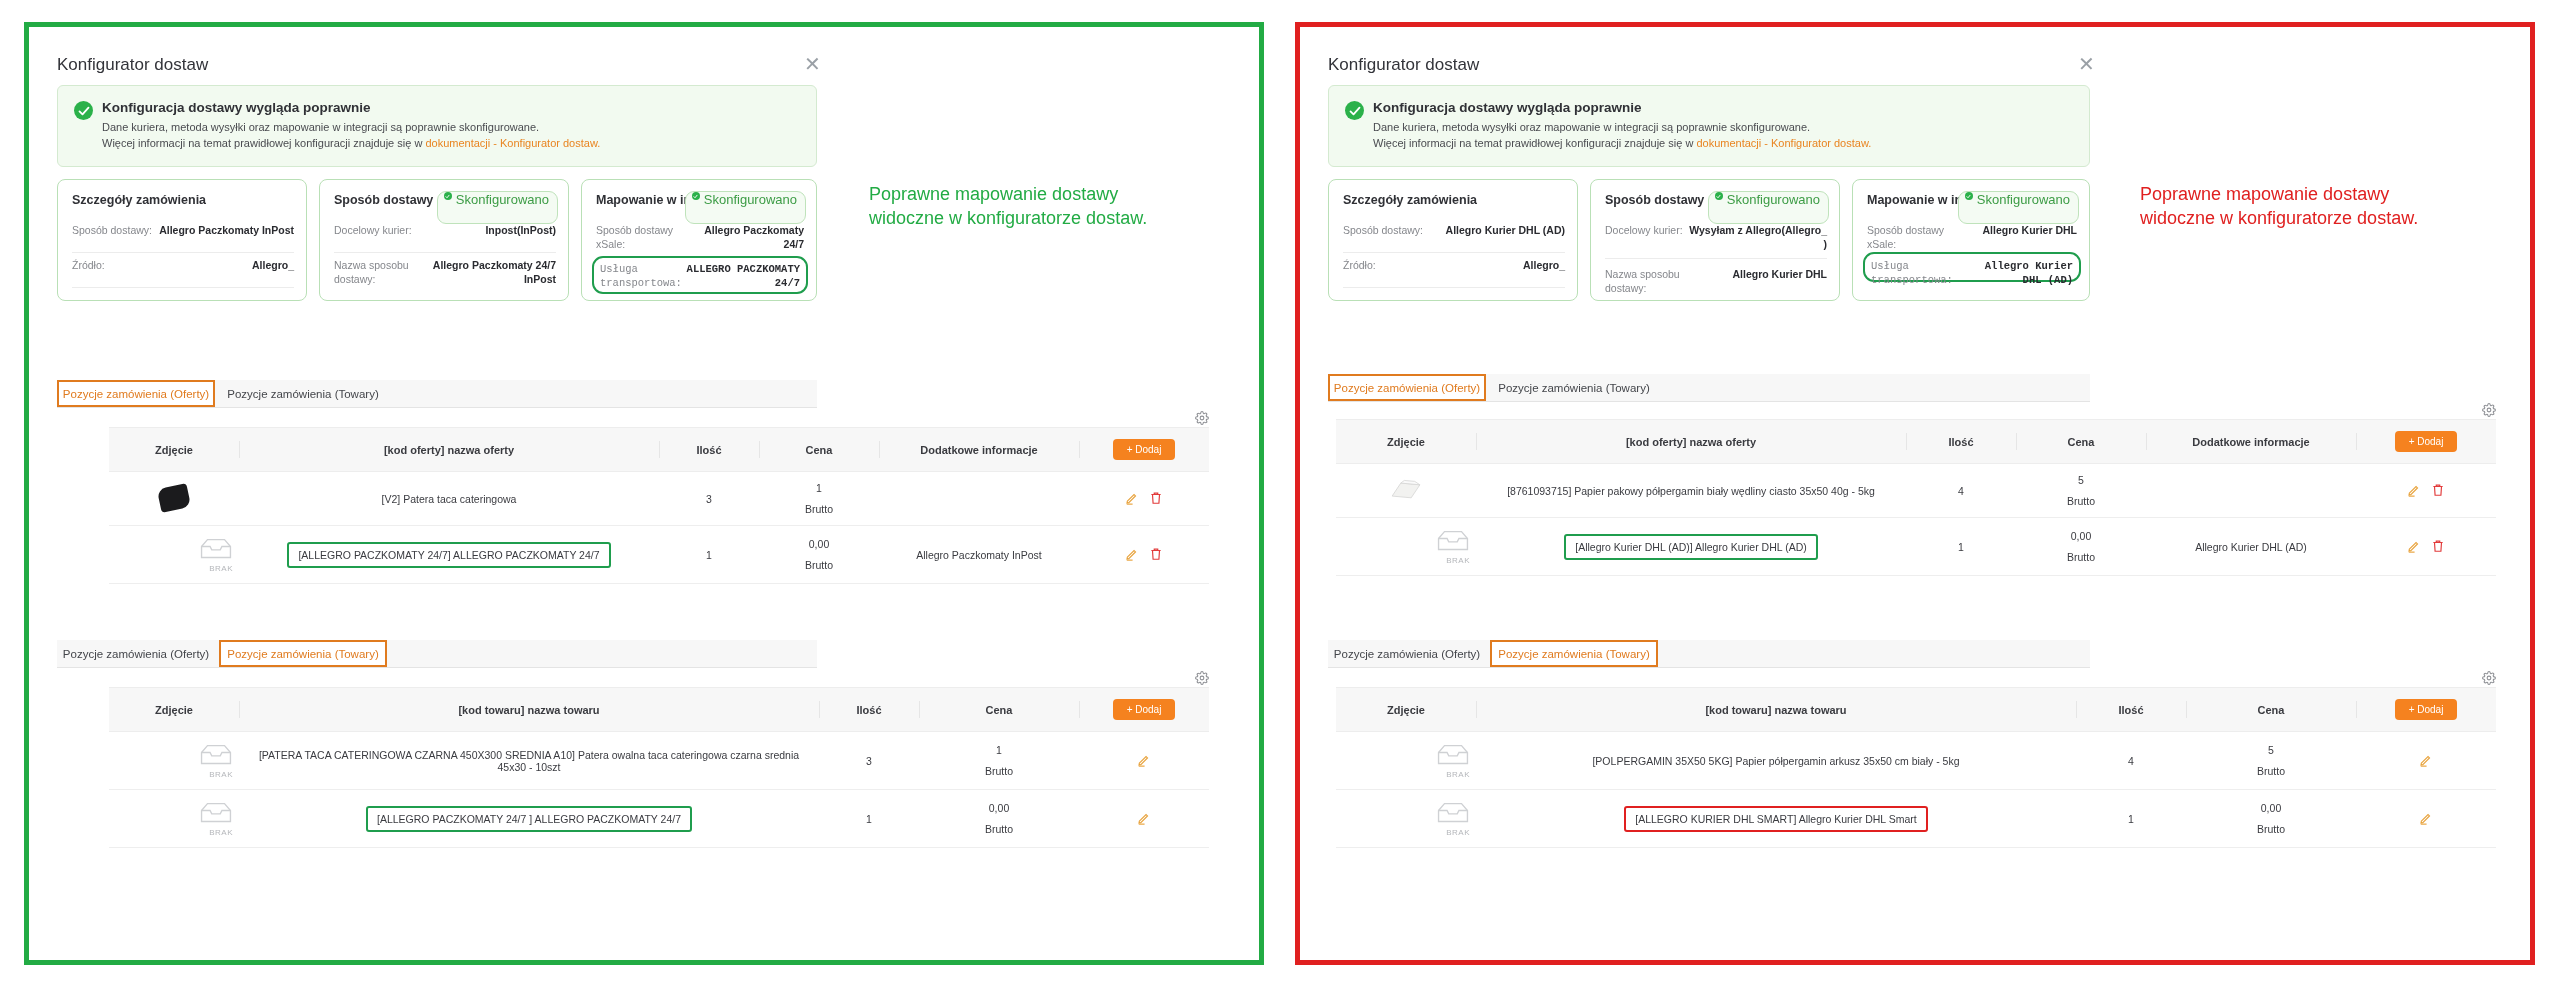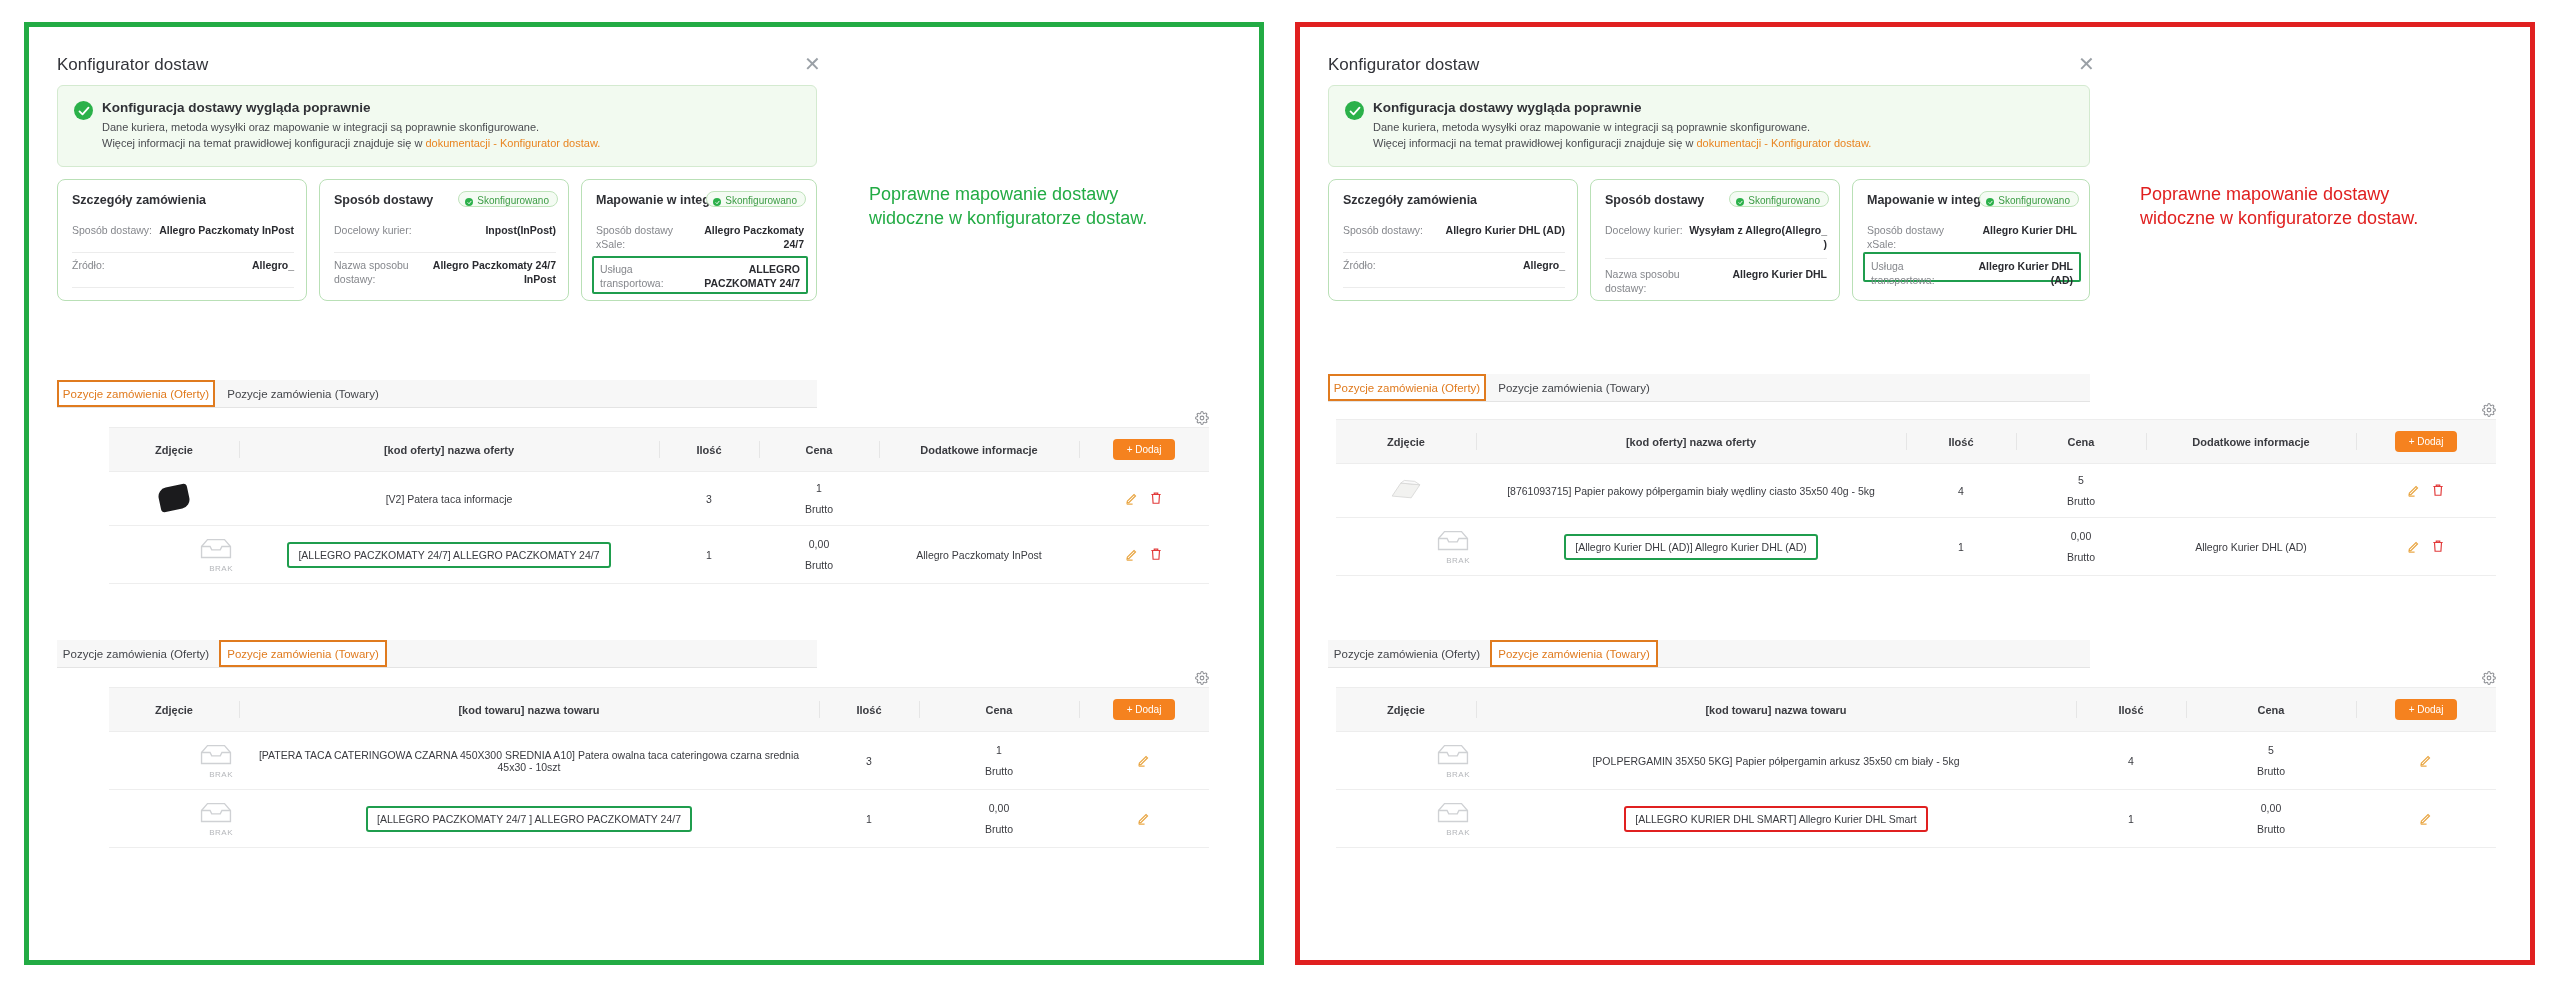--- a/index.html
+++ b/index.html
@@ -44,35 +44,35 @@
   .banner-l1 { position:absolute; left:44px; top:35px; font-size:11px; color:#4a4b50; }
   .banner-l2 { position:absolute; left:44px; top:51px; font-size:11px; color:#4a4b50; }
   .banner-link { color:#e98522; }
 
   
   .card {
     position:absolute; border:1px solid #b9e0b6; border-radius:8px; background:#fff;
   }
   .card-title { position:absolute; left:14px; top:13px; font-size:12.5px; font-weight:700; color:#303136; white-space:nowrap;}
   .chip {
-    position:absolute; right:10px; top:11px; height:16px; padding:0 8px 0 6px;
+    position:absolute; right:10px; top:11px; height:33px; padding:0 8px 0 6px;
     border:1px solid #bfe3bb; border-radius:9px; background:#f4fbf3;
-    display:flex; align-items:flex-end; gap:4px;
-    font-size:10px; color:#3c9c45; white-space:nowrap;
+    display:flex; align-items:flex-start; gap:4px;
+    font-size:13px; color:#3c9c45; white-space:nowrap;
   }
   .chip .dot { width:8px; height:8px; border-radius:50%; background:#2bb14a; display:inline-block; flex:none;
     display:flex; align-items:center; justify-content:center; }
   .chip .dot svg { width:5px; height:5px; }
 
   .crow { position:absolute; left:14px; right:12px; }
   .crow .k { position:absolute; left:0; top:0; font-size:10.5px; color:#85878c; line-height:14px; }
   .crow .v { position:absolute; right:0; top:0; font-size:10.5px; color:#2a2b30; font-weight:700; text-align:right; line-height:14px; }
   .crow .sep { position:absolute; left:0; right:0; bottom:0; height:1px; background:#ececec; }
 
-  .hl-green { border:2px solid #1f9d4d !important; border-radius:2px; }
+  .hl-green { border:2px solid #1f9d4d !important; border-radius:11px;font-family:Liberation Mono, monospace; }
 
   
   .tabs { position:absolute; background:#f7f7f7; border-bottom:1px solid #e4e4e4; }
   .tab {
     position:absolute; top:0; height:100%;
     display:flex; align-items:center; justify-content:center;
     font-size:11.5px; color:#44464b; cursor:pointer; white-space:nowrap;
   }
   .tab.active { background:#fff; color:#e07b1f; border:2px solid #e07b1f; }
 
@@ -229,21 +229,21 @@
             <th>[kod oferty] nazwa oferty</th>
             <th>Ilość</th>
             <th>Cena</th>
             <th>Dodatkowe informacje</th>
             <th><span class="btn-add">+ Dodaj</span></th>
           </tr>
             </thead>
           <tbody>
             <tr>
               <td><span class="thumb-dark"></span></td>
-              <td>[V2] Patera taca informacje</td>
+              <td>[V2] Patera taca cateringowa</td>
               <td>3</td>
               <td>
                   <span class="price-main">1</span>
                   <span class="price-sub">Brutto</span>
                 </td>
               <td></td>
               <td><span class="acts">
                 <svg viewBox="0 0 24 24" fill="none" stroke="#e8a33d" stroke-width="2">
                       <path d="M4 17.5 15.5 6 18 8.5 6.5 20 3.5 20.5z"></path>
                       <path d="M3 22.5h10" stroke="#e8a33d"></path>

